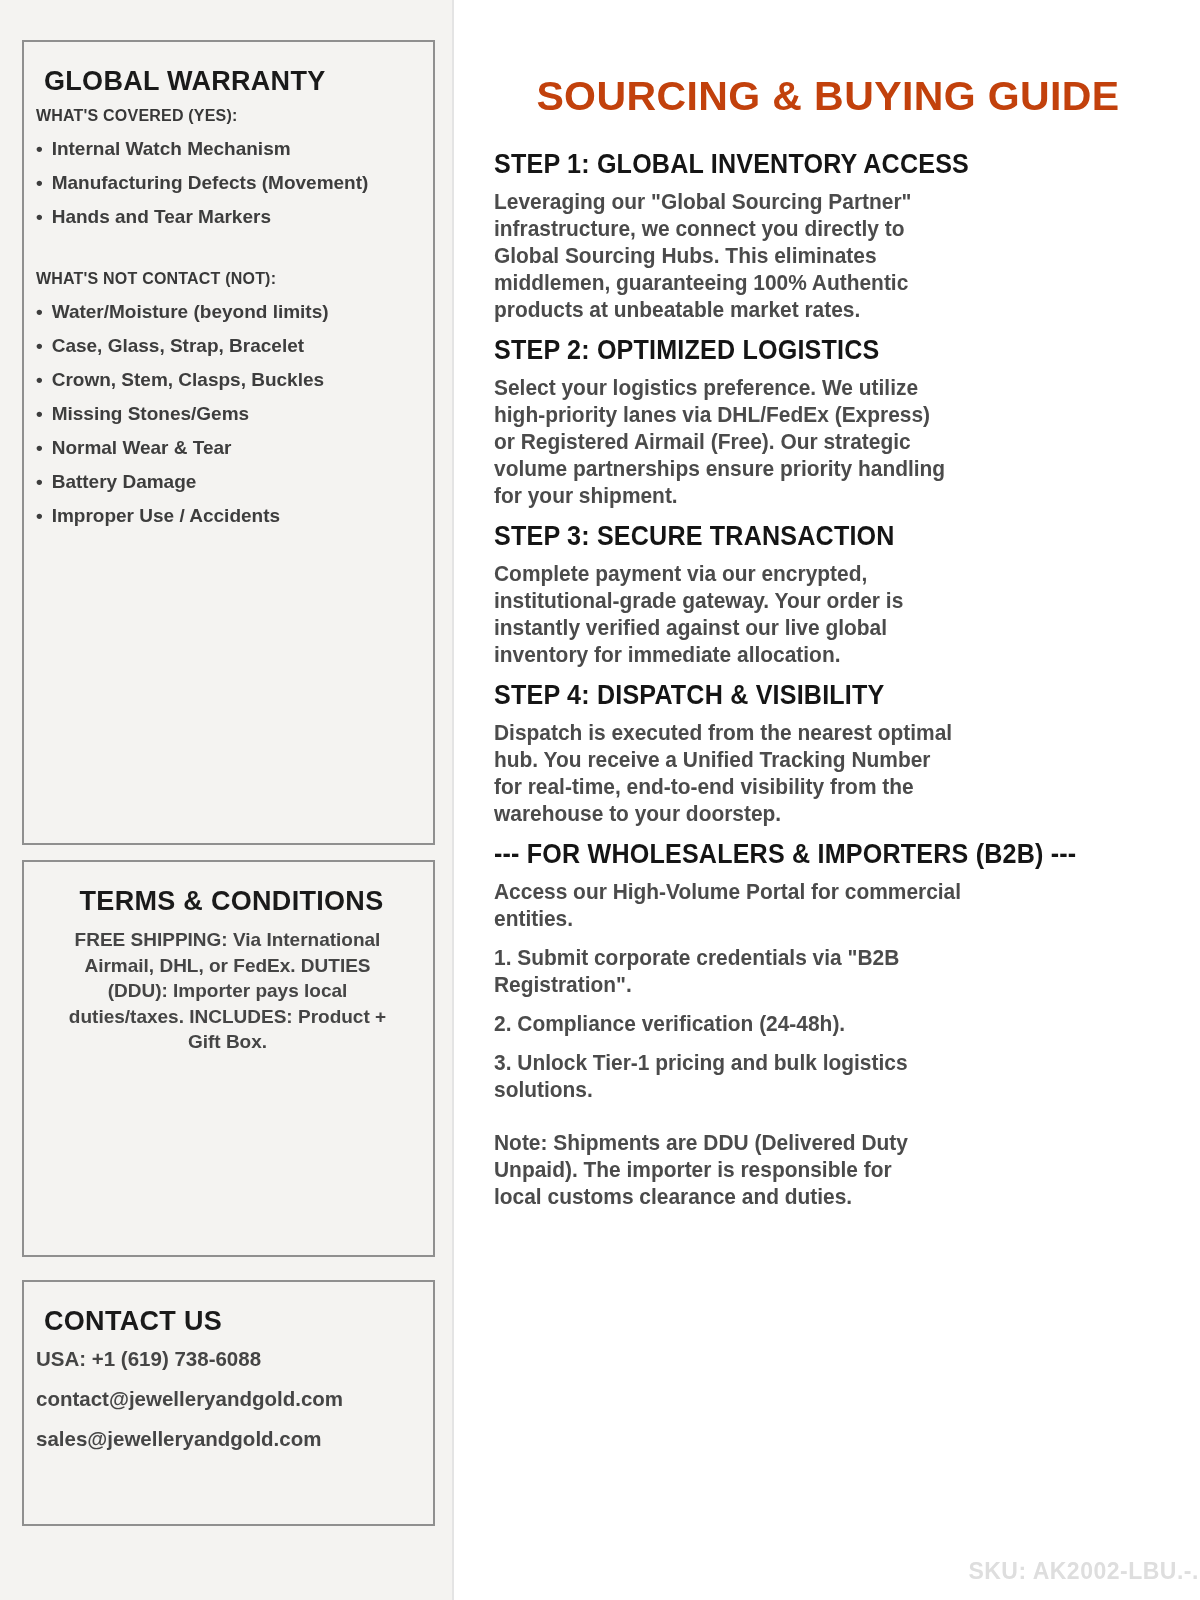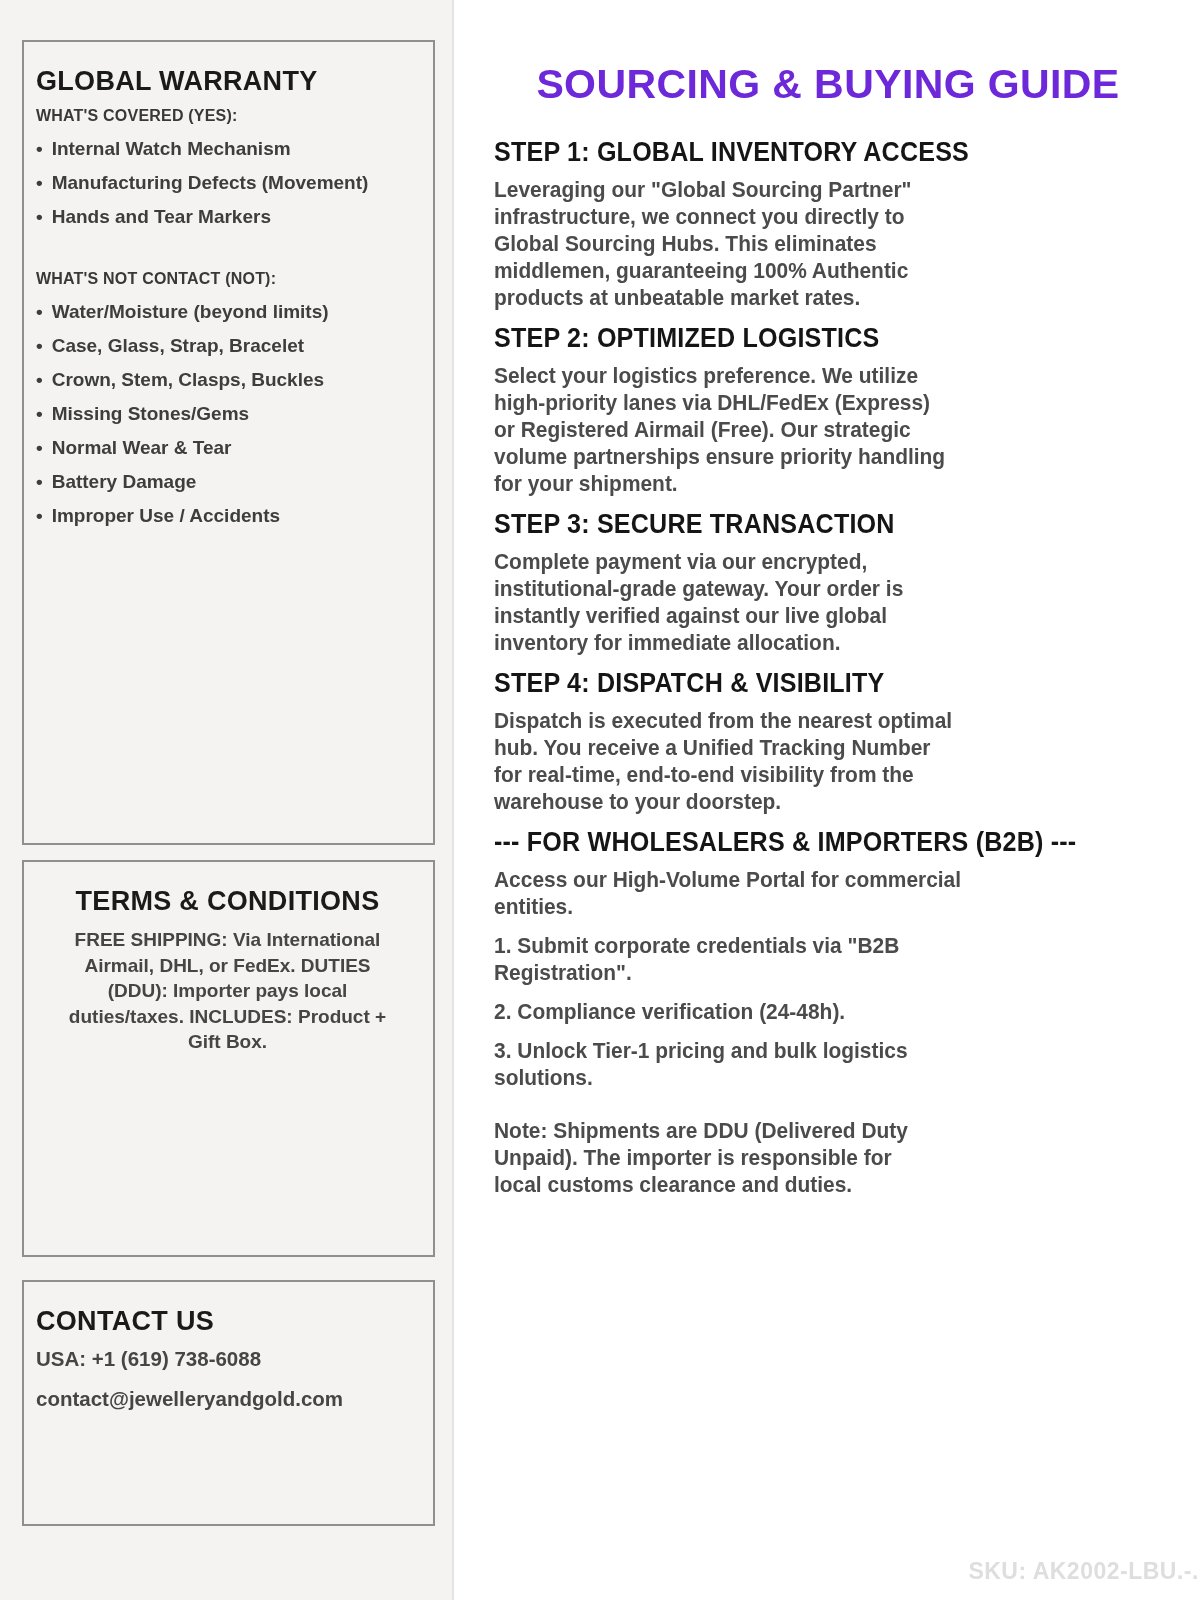--- a/index.html
+++ b/index.html
@@ -8,35 +8,35 @@
 
   
   .sidebar{position:absolute;left:0;top:0;width:454px;height:1600px;
            background:#f4f3f1;border-right:2px solid #e4e4e4;box-sizing:border-box;}
   .box{box-sizing:border-box;width:413px;margin-left:22px;border:2px solid #8f8f8f;
        padding:8px 14px 0 12px;background:transparent;overflow:hidden;}
   .box-warranty{margin-top:40px;height:805px;}
   .box-terms{margin-top:15px;height:397px;text-align:center;}
   .box-contact{margin-top:23px;height:246px;}
 
-  .panel-title{margin:16px 0 10px 0;font-size:27px;font-weight:bold;color:#1a1a1a;letter-spacing:.3px;}
+  .panel-title{margin:16px 0 10px 8px;font-size:27px;font-weight:bold;color:#1a1a1a;letter-spacing:.3px;}
   .list-heading{margin:0 0 12px 0;font-size:16px;font-weight:bold;color:#383838;letter-spacing:.2px;}
   .list-heading.second{margin-top:42px;}
   .bullet-list{list-style:none;margin:0;padding:0;}
   .bullet-item{display:flex;gap:9px;margin:0 0 11px 0;font-size:19px;line-height:23px;
                font-weight:bold;color:#3d3d3d;}
   .blt{flex:0 0 auto;color:#3d3d3d;}
   .footnote{margin:34px 0 0 0;font-size:19.5px;font-weight:bold;color:#5a5a5a;}
   .terms-body{margin:0;font-size:19px;line-height:25.5px;font-weight:bold;color:#454545;white-space:pre-line;}
   .contact-line{margin:0 0 17px 0;font-size:20.5px;line-height:23px;font-weight:bold;color:#454545;}
 
   
   .main{position:absolute;left:456px;top:0;width:744px;height:1600px;background:#ffffff;}
-  .main-title{margin:0;padding-top:62px;text-align:center;font-size:41px;line-height:45px;
-              font-weight:bold;color:#6d28d9;letter-spacing:.4px;}
+  .main-title{margin:12px;padding-top:62px;text-align:center;font-size:41px;line-height:45px;
+              font-weight:bold;color:#c2410c;letter-spacing:.4px;}
   .main-content{margin:30px 0 0 38px;width:660px;transform:scaleX(0.93);transform-origin:0 0;}
   .step{margin:0 0 12px 0;}
   .step-heading{margin:0 0 8px 0;font-size:27px;line-height:31px;font-weight:bold;color:#151515;
                 letter-spacing:.2px;white-space:nowrap;}
   .step-para{margin:0 0 12px 0;font-size:22.5px;line-height:27px;font-weight:bold;color:#4b4b4b;
              white-space:pre-line;}
   .step:last-child .step-para:last-child{margin-top:26px;}
   .sku{position:absolute;top:1558px;right:-16px;font-size:23px;font-weight:bold;color:#dedede;
        letter-spacing:.5px;white-space:nowrap;}
 </style>
@@ -104,20 +104,21 @@
 (DDU): Importer pays local
 duties/taxes.  INCLUDES: Product +
 Gift Box.</p>
     </section>
 
     <section class="box box-contact">
       <h2 class="panel-title">CONTACT US</h2>
       <div>
           <p class="contact-line">USA: +1 (619) 738-6088</p>
           <p class="contact-line">contact@jewelleryandgold.com</p>
+          <p class="contact-line">sales@jewelleryandgold.com</p>
         </div>
     </section>
 
   </aside>
 
   <main class="main">
     <h1 class="main-title">SOURCING &amp; BUYING GUIDE</h1>
     <div class="main-content">
         <section class="step">
           <h2 class="step-heading">STEP 1: GLOBAL INVENTORY ACCESS</h2>

